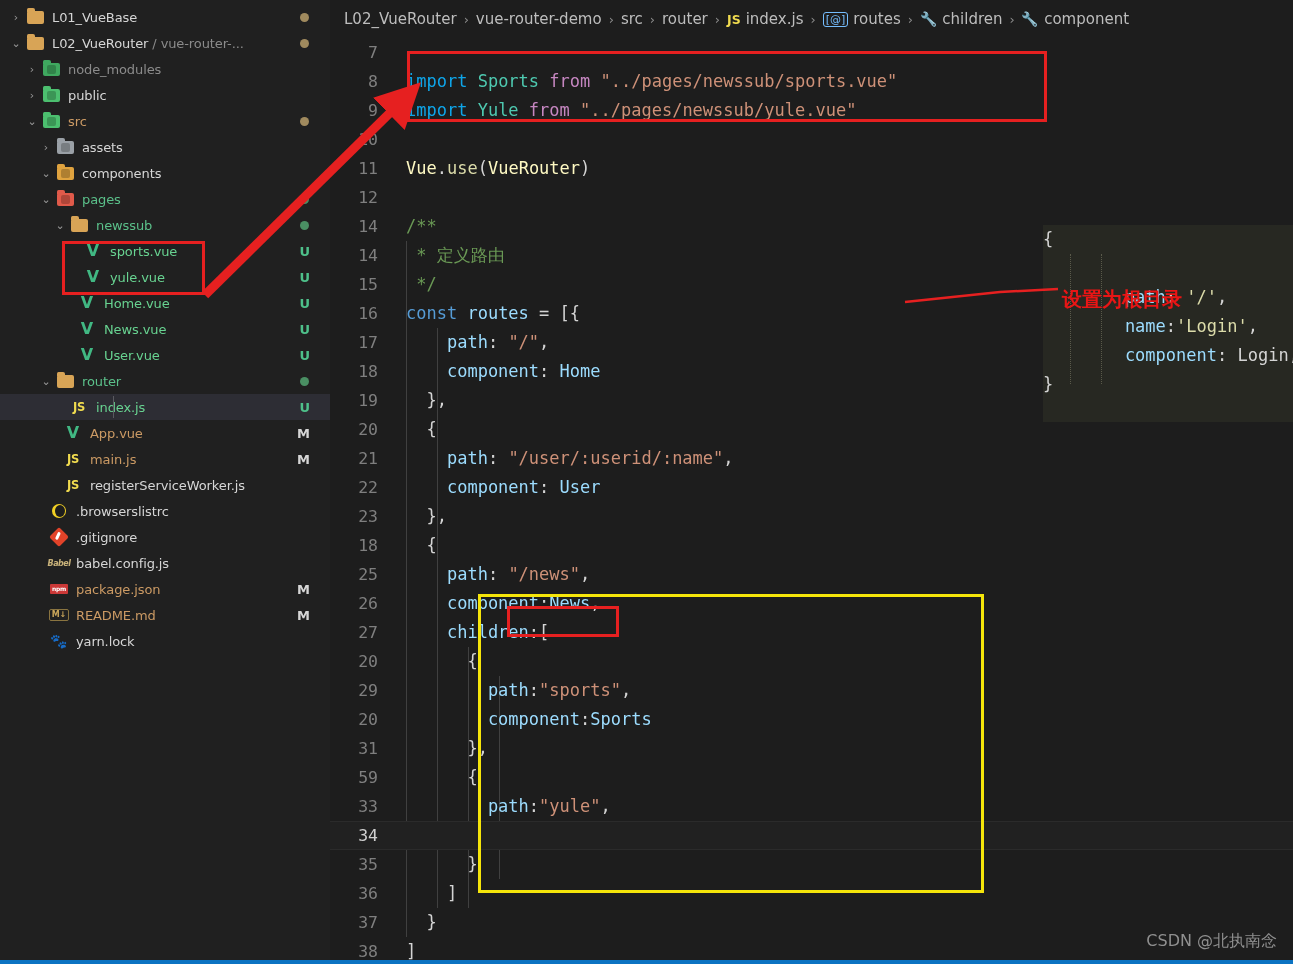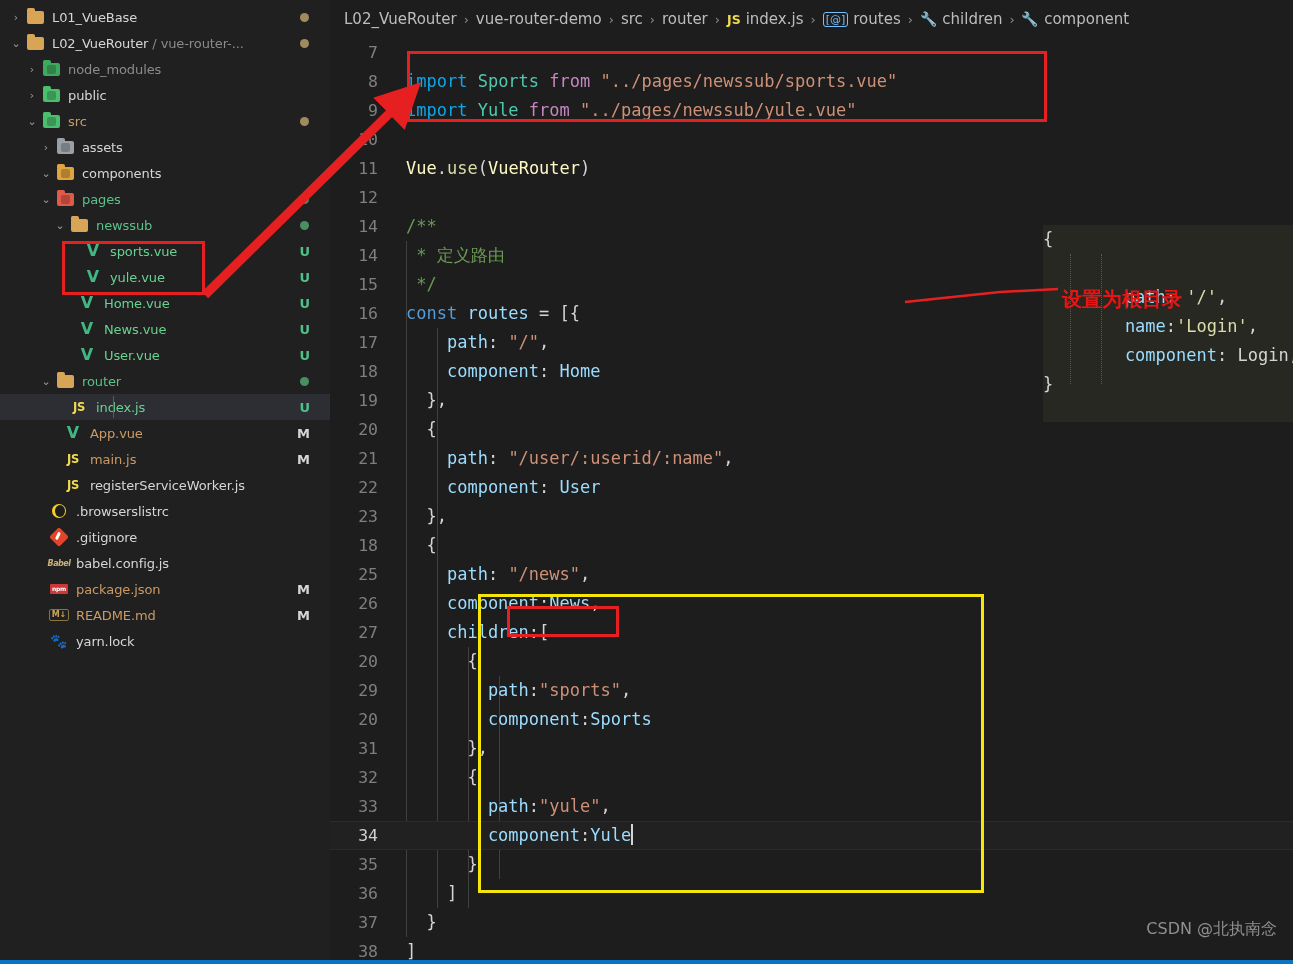--- a/index.html
+++ b/index.html
@@ -279,21 +279,21 @@
   }
   .anno-text {
     color:#e91515;
     font-weight: 700;
     font-size: 20px;
     font-family: "DejaVu Sans", sans-serif;
     white-space: nowrap;
   }
   .watermark {
     position:absolute;
-    right: 16px; bottom: 24px;
+    right: 16px; bottom: 12px;
     color:#8f8f8f;
     font-size: 16px;
     font-family: "DejaVu Sans", sans-serif;
     z-index: 10;
   }
   .statusbar {
     position:absolute; left:0; right:0; bottom:0;
     height: 4px; background:#0c73c2; z-index:11;
   }
   .sb-left { position:absolute; left:0; bottom:0; width:330px; height:4px; background:#1e7fd4; }
@@ -587,23 +587,23 @@
           <div class="line"><span class="gutter">22</span><span class="code"><span class="t-blue">    component</span><span class="t-plain">: </span><span class="t-blue">User</span></span></div>
           <div class="line"><span class="gutter">23</span><span class="code"><span class="t-plain">  },</span></span></div>
           <div class="line"><span class="gutter">18</span><span class="code"><span class="t-plain">  {</span></span></div>
           <div class="line"><span class="gutter">25</span><span class="code"><span class="t-blue">    path</span><span class="t-plain">: </span><span class="t-str">"/news"</span><span class="t-plain">,</span></span></div>
           <div class="line"><span class="gutter">26</span><span class="code"><span class="t-blue">    component</span><span class="t-plain">:</span><span class="t-blue">News</span><span class="t-plain">,</span></span></div>
           <div class="line"><span class="gutter">27</span><span class="code"><span class="t-blue">    children</span><span class="t-plain">:[</span></span></div>
           <div class="line"><span class="gutter">20</span><span class="code"><span class="t-plain">      {</span></span></div>
           <div class="line"><span class="gutter">29</span><span class="code"><span class="t-blue">        path</span><span class="t-plain">:</span><span class="t-str">"sports"</span><span class="t-plain">,</span></span></div>
           <div class="line"><span class="gutter">20</span><span class="code"><span class="t-blue">        component</span><span class="t-plain">:</span><span class="t-blue">Sports</span></span></div>
           <div class="line"><span class="gutter">31</span><span class="code"><span class="t-plain">      },</span></span></div>
-          <div class="line"><span class="gutter">32</span><span class="code"><span class="t-plain">      {</span></span></div>
+          <div class="line"><span class="gutter">59</span><span class="code"><span class="t-plain">      {</span></span></div>
           <div class="line"><span class="gutter">33</span><span class="code"><span class="t-blue">        path</span><span class="t-plain">:</span><span class="t-str">"yule"</span><span class="t-plain">,</span></span></div>
-          <div class="line active"><span class="gutter cur">34</span><span class="code"><span class="t-blue">        component</span><span class="t-plain">:</span><span class="t-blue">Yule</span><span style="display: inline-block; width: 2px; height: 21px; background: rgb(212, 212, 212); vertical-align: -4px;"></span></span></div>
+          <div class="line active"><span class="gutter cur">34</span></div>
           <div class="line"><span class="gutter">35</span><span class="code"><span class="t-plain">      }</span></span></div>
           <div class="line"><span class="gutter">36</span><span class="code"><span class="t-plain">    ]</span></span></div>
           <div class="line"><span class="gutter">37</span><span class="code"><span class="t-plain">  }</span></span></div>
           <div class="line"><span class="gutter">38</span><span class="code"><span class="t-plain">]</span></span></div>
         </div>
     </div>
 
     <div class="tooltip-panel">
       <div class="tp-guide" style="left:27px;top:29px;height:130px;"></div>
       <div class="tp-guide" style="left:58px;top:29px;height:130px;"></div>

